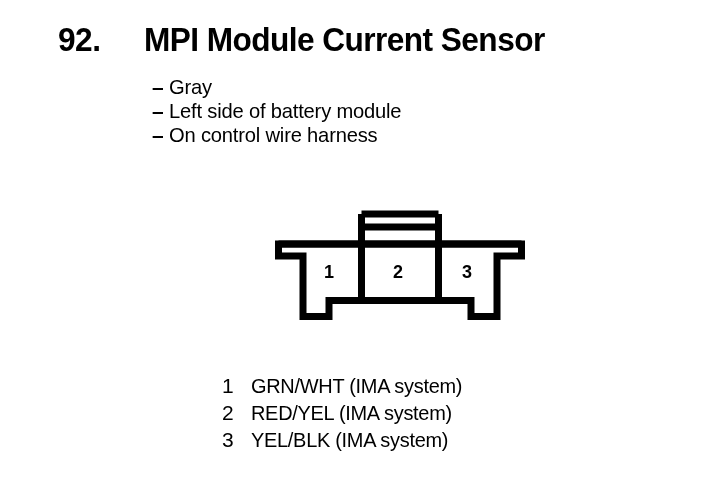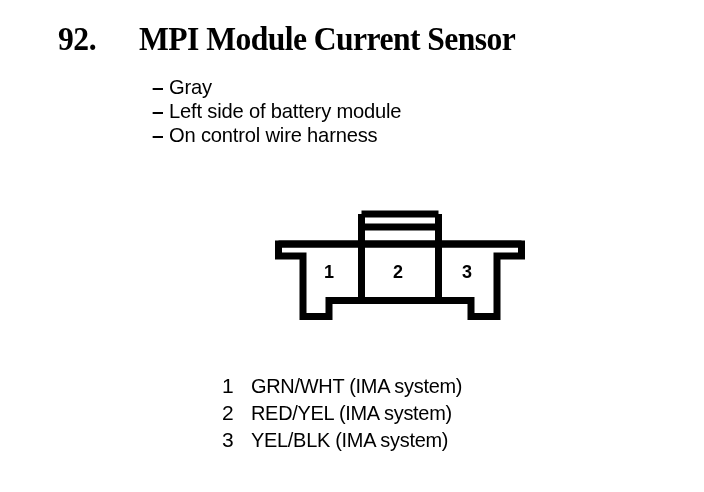--- a/index.html
+++ b/index.html
@@ -20,21 +20,20 @@
   }
 
   
   .header {
     position: absolute;
     left: 58px;
     top: 20px;
     display: flex;
     align-items: flex-end;
     white-space: nowrap;
-    font-family: Liberation Serif, serif;
   }
   .header-number {
     font-size: 34px;
     font-weight: bold;
     letter-spacing: -0.5px;
     transform: scaleX(0.93);
     transform-origin: left center;
   }
   .header-title {
     font-size: 34px;

